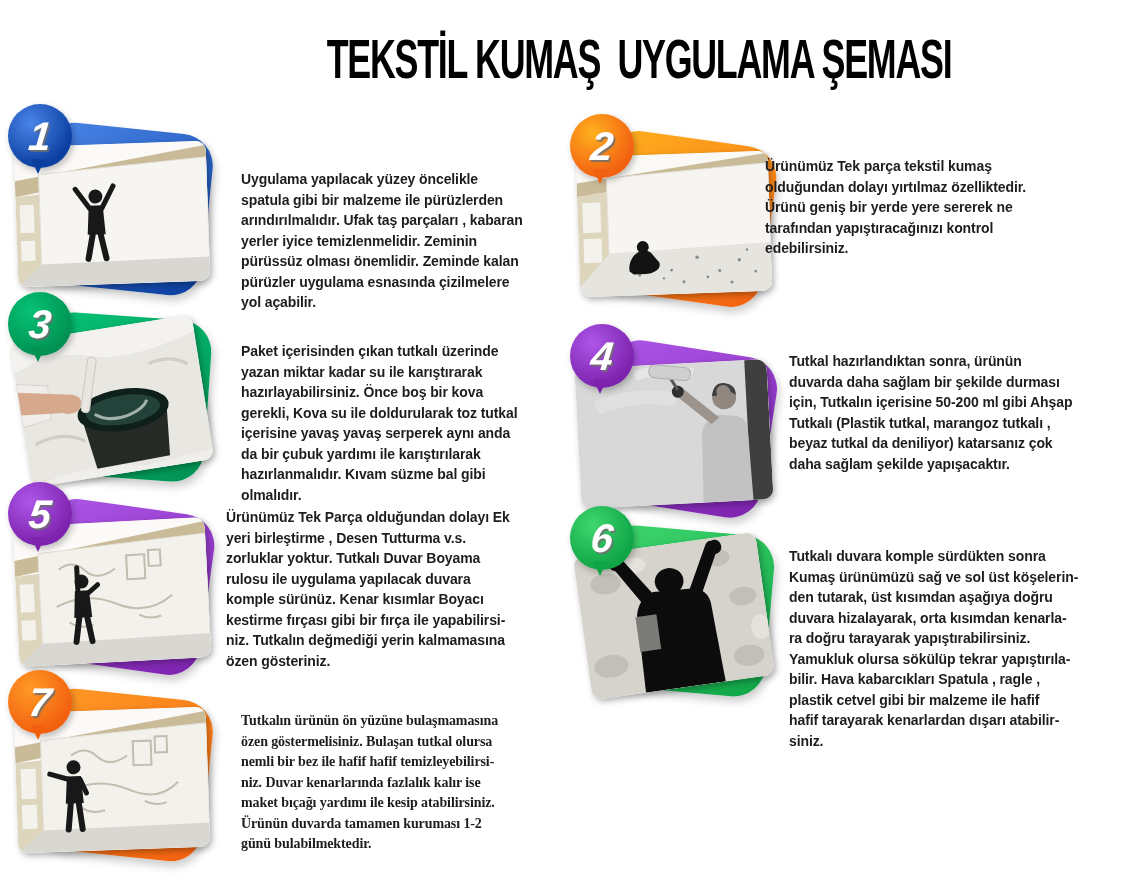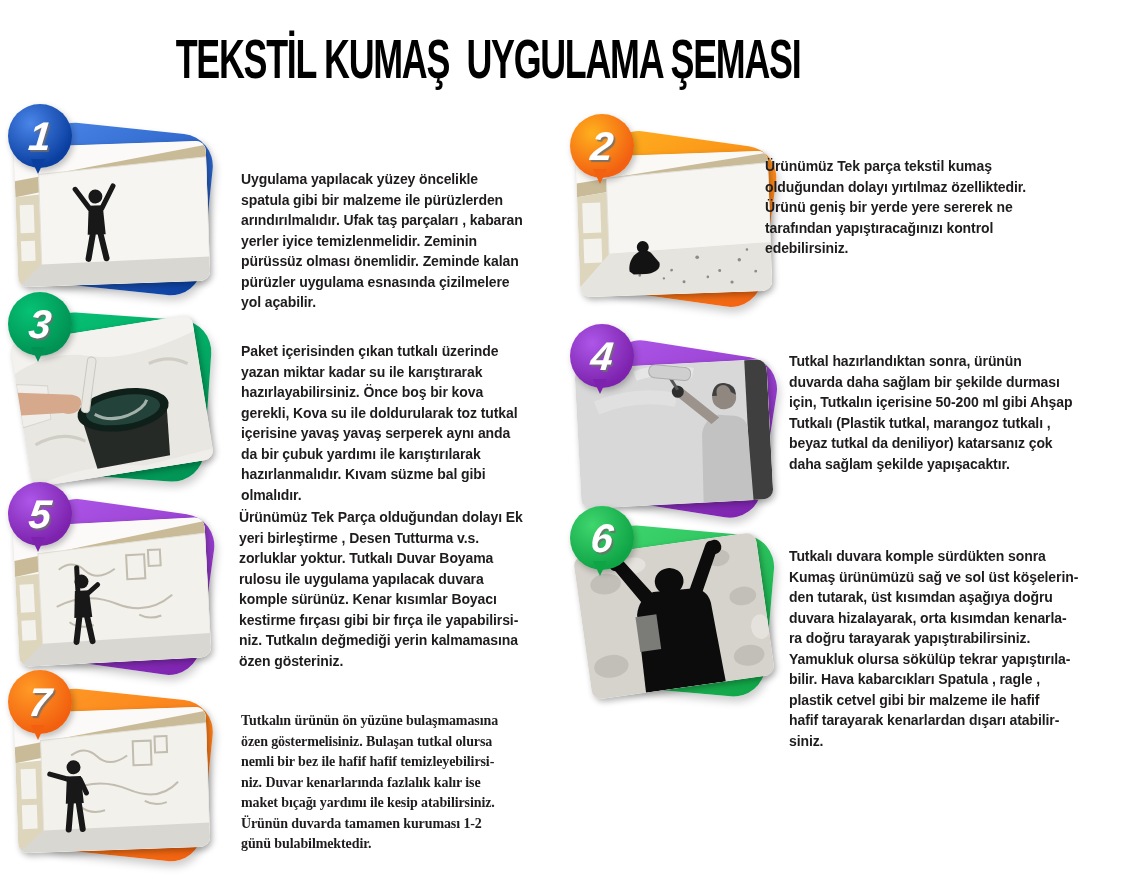--- a/index.html
+++ b/index.html
@@ -2,21 +2,21 @@
 <html><head>
 <meta charset="utf-8">
 <style>
   html,body{margin:0;padding:0;}
   body{
     width:1127px;height:888px;position:relative;overflow:hidden;
     background:#ffffff;
     font-family:"Liberation Sans",sans-serif;
   }
   
-  .title-wrap{position:absolute;top:30px;left:0;width:100%;text-align:left;}
+  .title-wrap{position:absolute;top:30px;left:0;width:100%;text-align:right;}
   .title{
     display:inline-block;font-weight:bold;font-size:56px;line-height:58px;
     letter-spacing:-2px;color:#000;white-space:pre;
     transform:scaleX(0.64);transform-origin:center;
   }
   
   .tile{position:absolute;width:220px;height:196px;}
   .back{
     position:absolute;left:28px;top:16px;width:170px;height:162px;border-radius:32px;
     background:linear-gradient(145deg,var(--light),var(--dark));
@@ -59,21 +59,21 @@
   .tile-7{left:10px;top:678px;}
   
   .txt{
     position:absolute;font-weight:bold;font-size:14px;line-height:20.5px;
     color:#1f1c1d;white-space:pre-line;letter-spacing:-0.1px;
   }
   .txt-1{left:241px;top:147px;width:342px;margin-top:22px;}
   .txt-2{left:765px;top:156px;width:338px;}
   .txt-3{left:241px;top:341px;width:342px;}
   .txt-4{left:789px;top:351px;width:338px;}
-  .txt-5{left:239px;top:507px;width:342px;}
+  .txt-5{left:226px;top:507px;width:342px;}
   .txt-6{left:789px;top:546px;width:338px;}
   .txt-7{left:241px;top:711px;width:342px;font-family:Liberation Serif, serif;}
 </style>
 </head>
 <body>
 
 <div class="title-wrap">
   <span class="title">TEKSTİL KUMAŞ  UYGULAMA ŞEMASI</span>
 </div>
 

